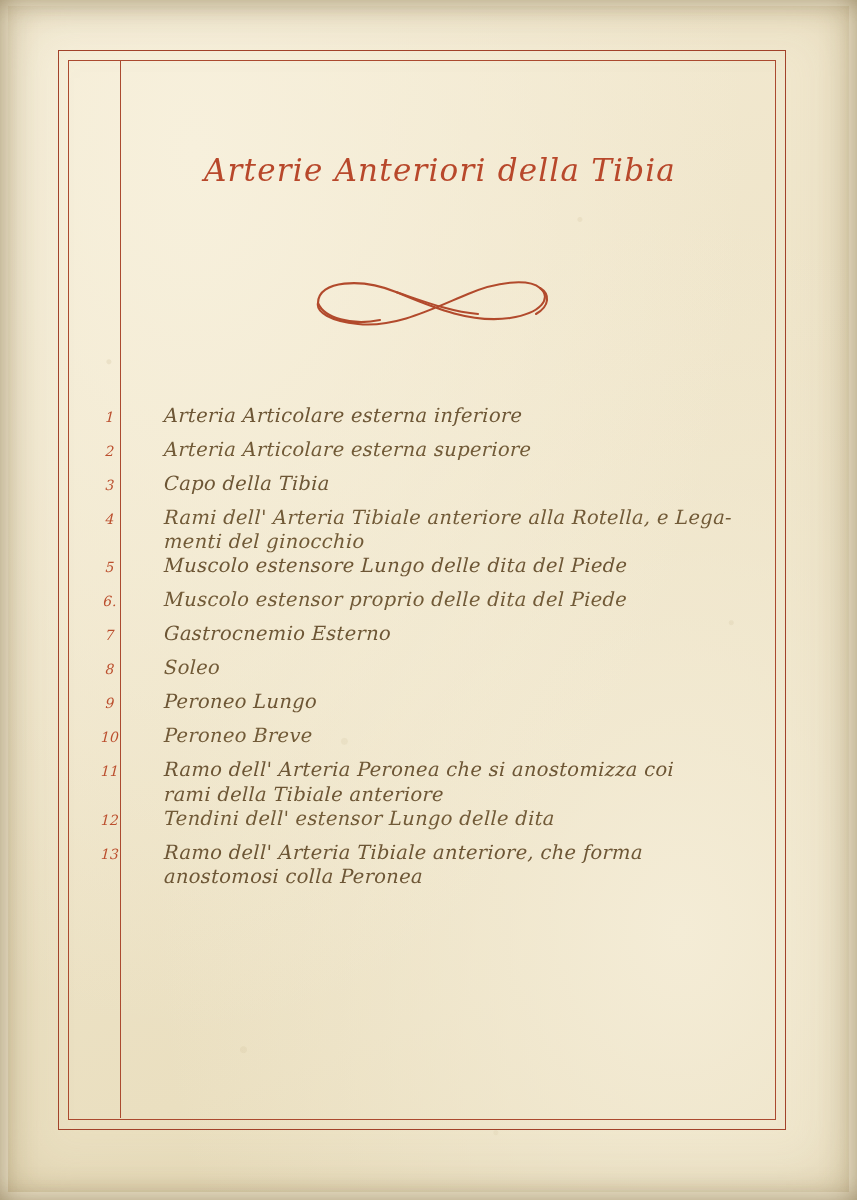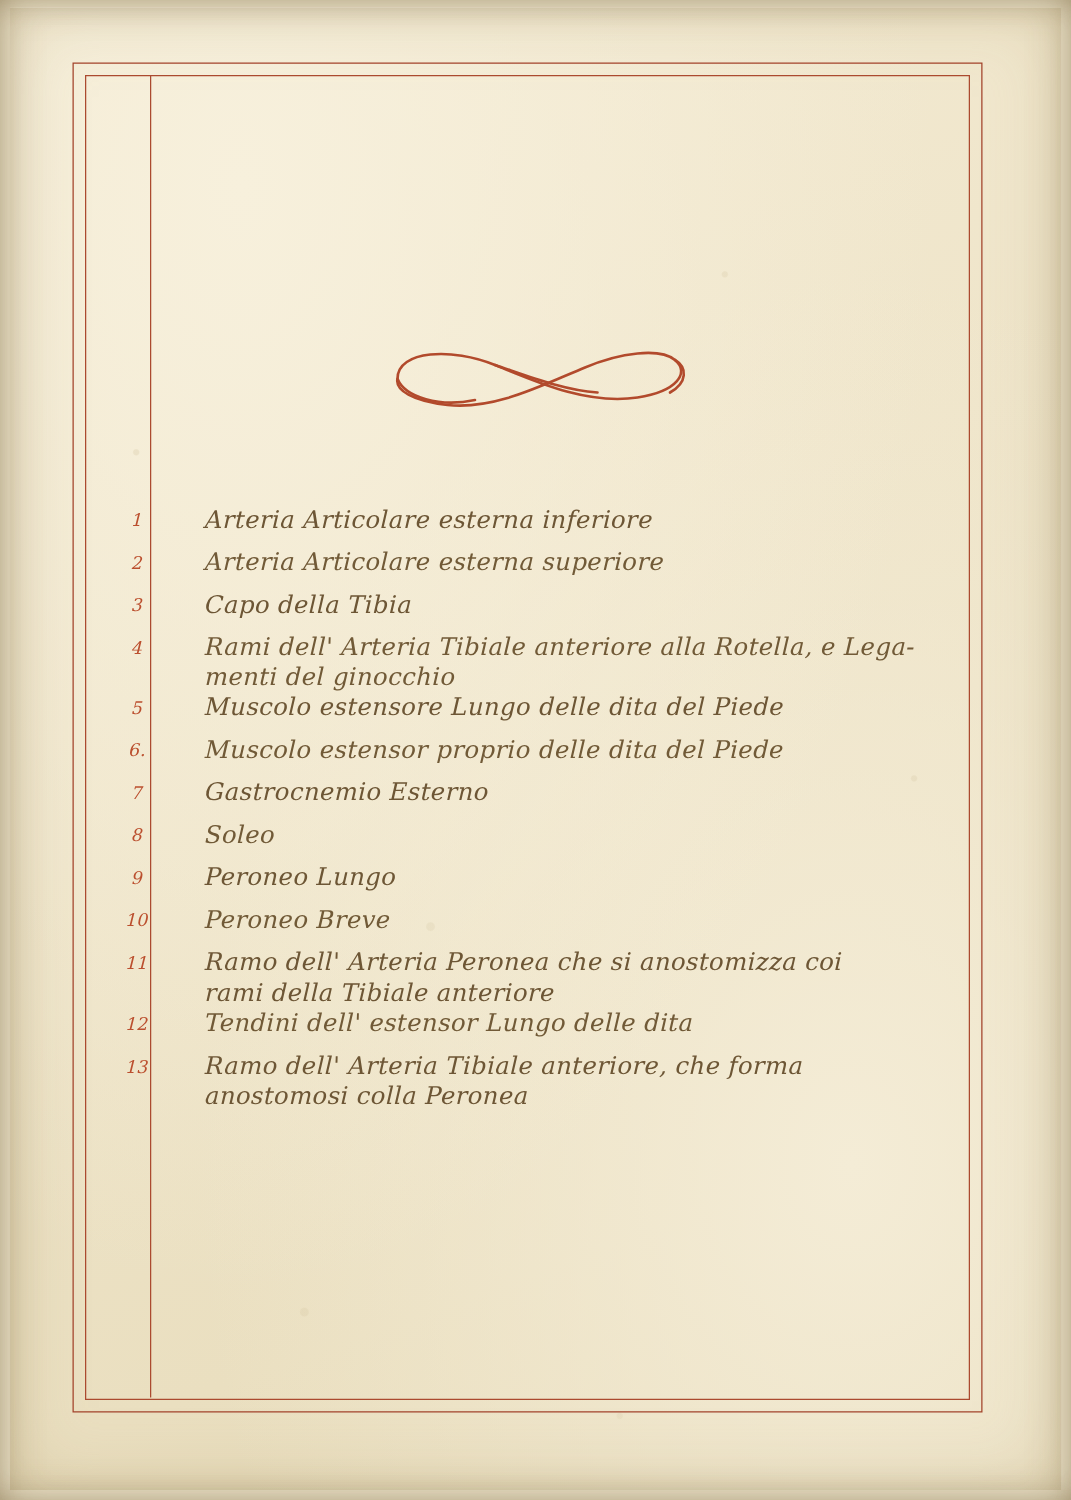--- a/index.html
+++ b/index.html
@@ -152,20 +152,21 @@
 <body>
 
 <div id="page">
   <div class="paper"></div>
   <div class="edge-shade"></div>
 
   <div class="frame-outer"></div>
   <div class="frame-inner"></div>
   <div class="rule-vertical"></div>
 
+  <div class="title">Arterie Anteriori della Tibia</div>
 
   <div class="flourish">
     <svg viewBox="0 0 268 70" width="268" height="70" aria-hidden="true">
       <g fill="none" stroke="#b24a2c" stroke-width="2.1" stroke-linecap="round">
         <path d="M18 35 C18 12, 62 10, 96 24 C130 38, 170 56, 210 50 C242 45, 252 30, 240 20 C228 10, 196 14, 168 26 C134 40, 96 60, 58 56 C30 53, 16 44, 18 35 Z"></path>
         <path d="M96 24 C120 32, 150 44, 178 46"></path>
         <path d="M18 35 C24 50, 52 58, 80 52"></path>
         <path d="M240 20 C250 26, 250 38, 236 46"></path>
       </g>
     </svg>

